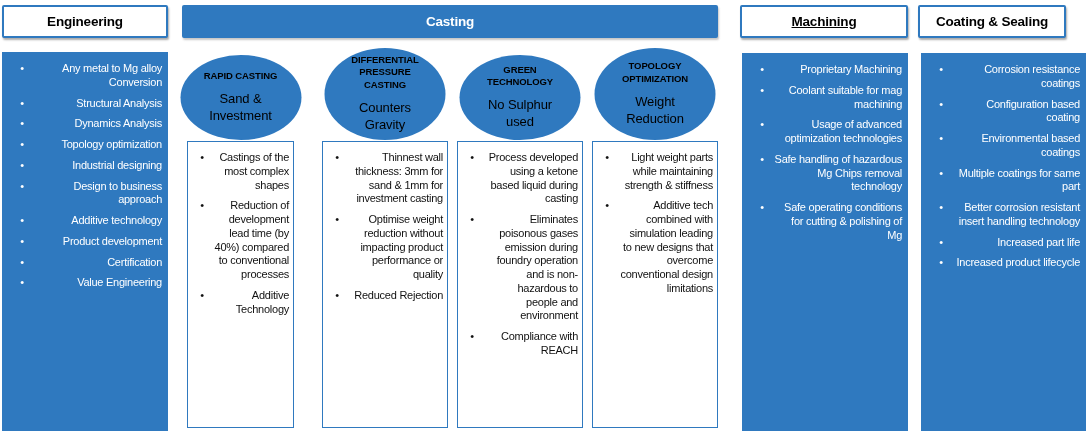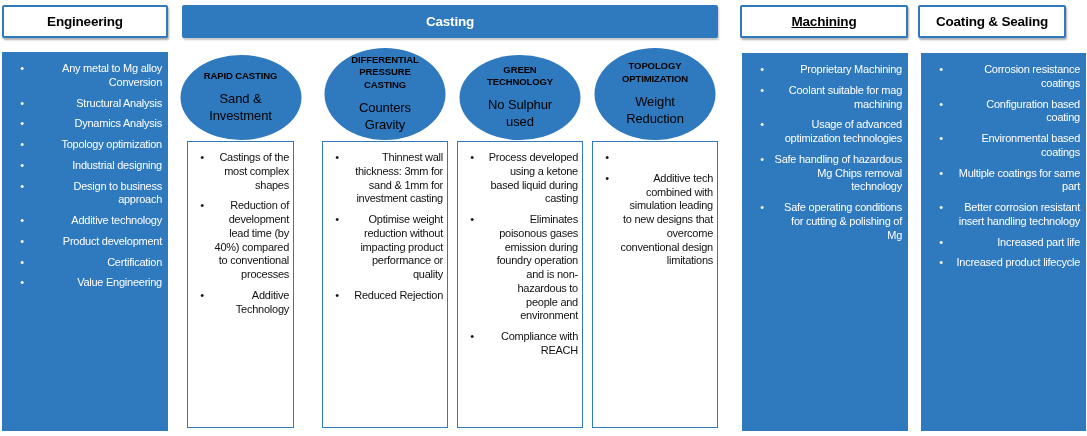--- a/index.html
+++ b/index.html
@@ -188,20 +188,21 @@
     <div class="ellipse" style="height:92px; bottom:296px;">
       <div class="etitle">TOPOLOGY
 OPTIMIZATION</div>
       <div class="esub">Weight
 Reduction</div>
     </div>
     <div class="body cast-body">
 
         <div class="item">
           <span class="bullet">•</span>
+          <span class="txt">Light weight parts while maintaining strength &amp; stiffness</span>
         </div>
 
         <div class="item">
           <span class="bullet">•</span>
           <span class="txt">Additive tech combined with simulation leading to new designs that overcome conventional design limitations</span>
         </div>
       </div>
   </div>
 
   <div class="pill-header white" style="left:740px; width:168px;text-decoration:underline;">Machining</div>

